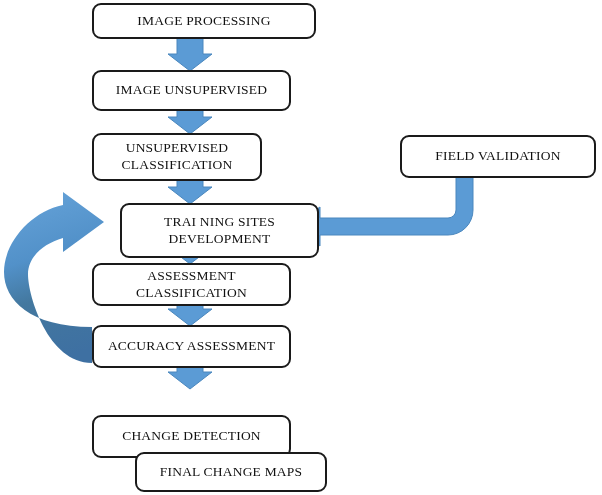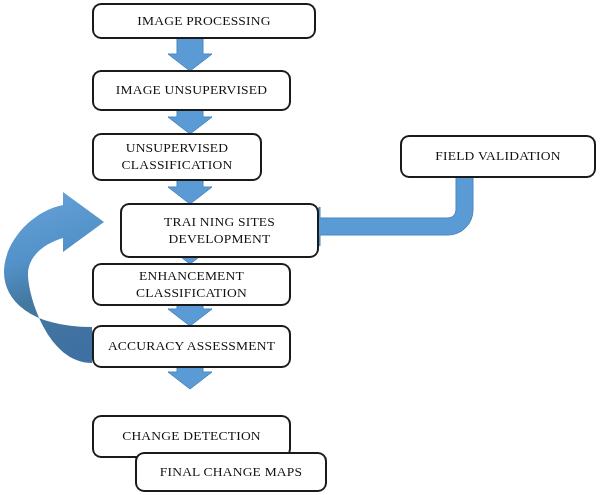--- a/index.html
+++ b/index.html
@@ -129,21 +129,21 @@
     <span>UNSUPERVISED
 CLASSIFICATION</span>
   </div>
 
   <div class="node" style="left:92px; top:203px; width:199px; height:55px;margin-left:28px;">
     <span>TRAI NING SITES
 DEVELOPMENT</span>
   </div>
 
   <div class="node" style="left:92px; top:263px; width:199px; height:43px;">
-    <span>ENHANCEMENT
+    <span>ASSESSMENT
 CLASSIFICATION</span>
   </div>
 
   <div class="node" style="left:92px; top:325px; width:199px; height:43px;">
     <span>ACCURACY ASSESSMENT</span>
   </div>
 
   <div class="node" style="left:92px; top:388px; width:199px; height:43px;margin-top:27px;">
     <span>CHANGE DETECTION</span>
   </div>

